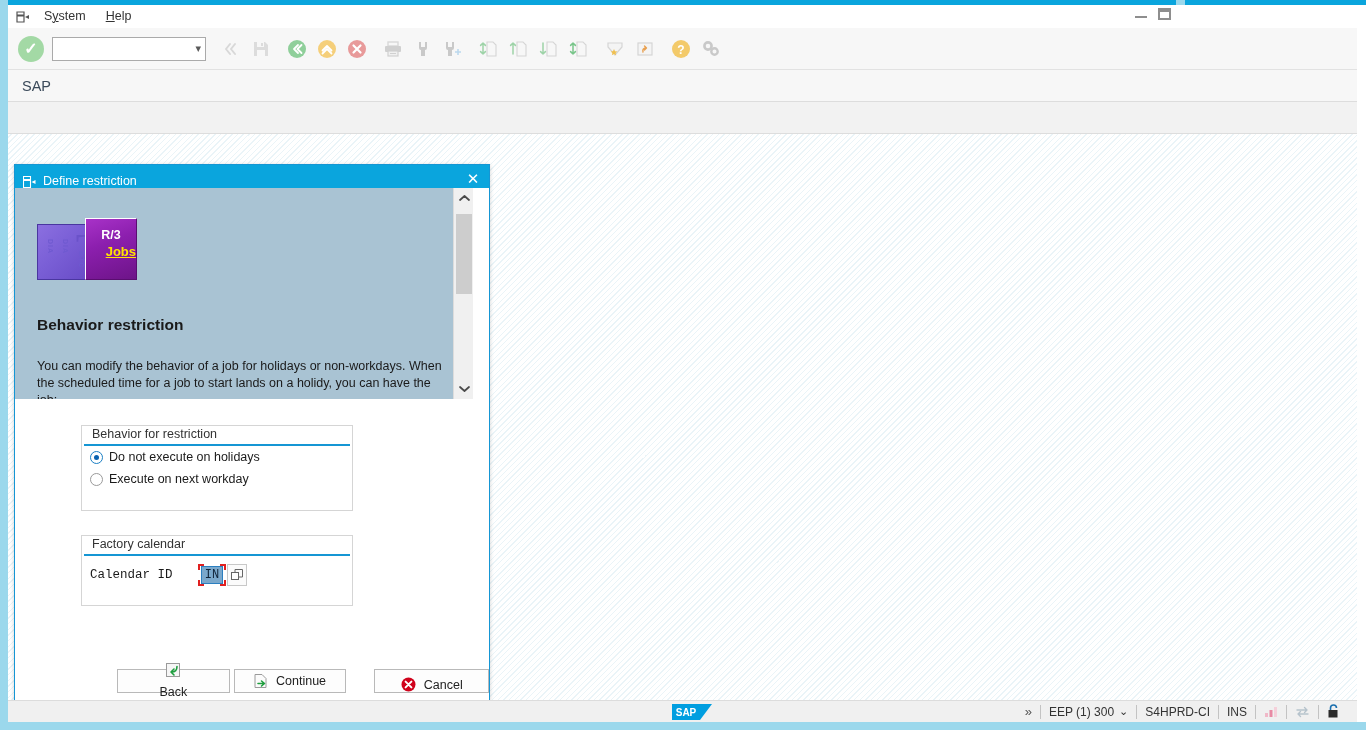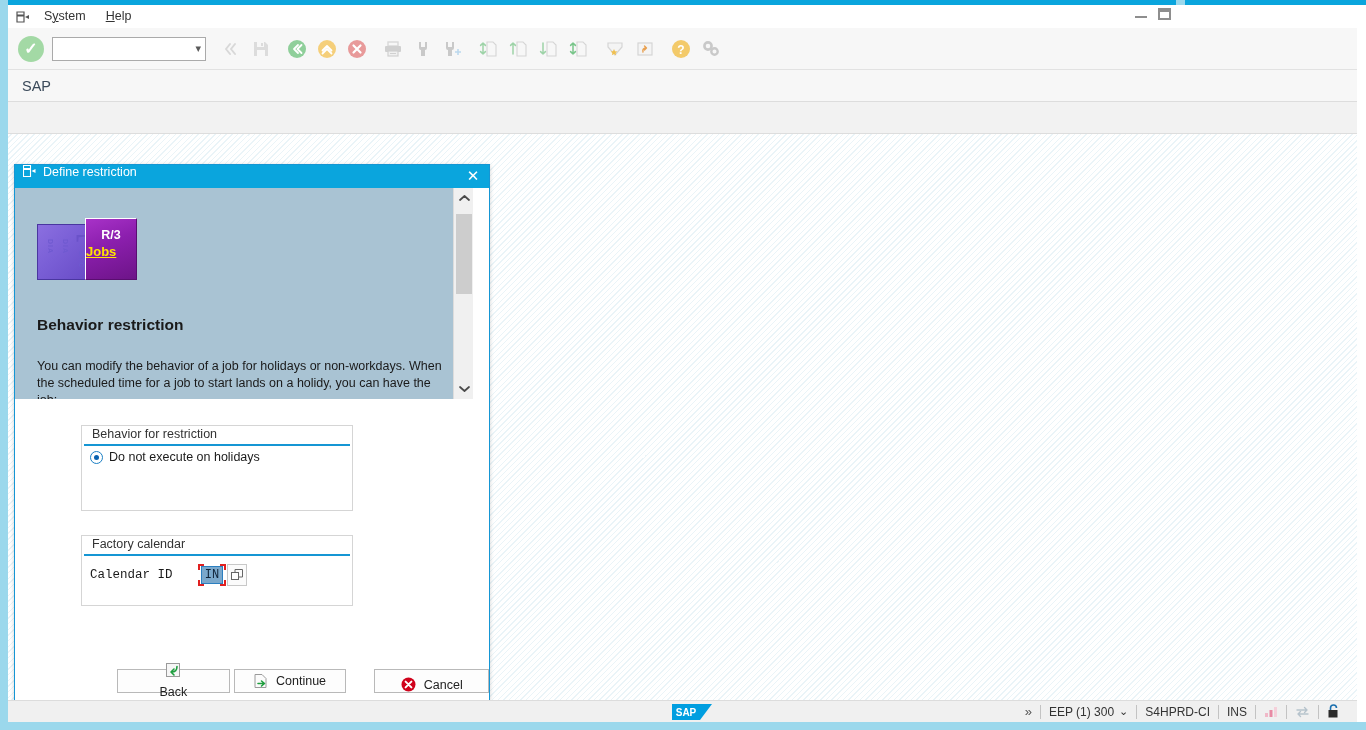--- a/index.html
+++ b/index.html
@@ -200,21 +200,21 @@
     position: absolute;
     left: 14px; top: 164px;
     width: 476px; height: 537px;
     background: #ffffff;
     border: 1px solid #1596d4;
     box-shadow: 0 1px 4px rgba(0,0,0,0.18);
   }
   .dlg-title {
     height: 23px;
     background: #0aa5dd;
-    display: flex; align-items: flex-start;
+    display: flex; align-items: flex-end;
     padding: 0 6px 0 8px;
     color: #ffffff;
   }
   .dlg-title .ticon {
     margin-right: 7px; display: flex; align-items: center;
   }
   .dlg-title .ttext {
     font-size: 12.5px; flex: 1 1 auto;
   }
   .dlg-title .tclose {
@@ -288,21 +288,21 @@
   .r3-front .l1 {
     position: absolute; left: 0; right: 0; top: 9px;
     text-align: center;
     color: #ffffff;
     font-size: 12.5px;
     font-weight: bold;
     font-family: "Liberation Sans", sans-serif;
   }
   .r3-front .l2 {
     position: absolute; left: 0; right: 0; top: 25px;
-    text-align: left;
+    text-align: right;
     color: #ffe400;
     font-size: 13px;
     font-weight: bold;
     font-family: "Liberation Sans", sans-serif;
     text-decoration: underline;
   }
   .help-h {
     margin: 22px 0 0 14px;
     font-size: 15.5px;
     font-weight: bold;
@@ -681,20 +681,24 @@
       </div>
 
       <div class="formarea">
 
         <div class="grp" style="left:66px; top:26px; width:272px; height:86px;">
           <div class="grp-title">Behavior for restriction</div>
 
           <div class="radio-row">
             <span class="radio on"></span>
             <span>Do not execute on holidays</span>
+          </div>
+          <div class="radio-row">
+            <span class="radio"></span>
+            <span>Execute on next workday</span>
           </div>
         </div>
 
         <div class="grp" style="left:66px; top:136px; width:272px; height:71px;">
           <div class="grp-title">Factory calendar</div>
 
           <div class="cal-row">
             <span class="cal-label">Calendar ID</span>
 
             <span class="focusbox">

